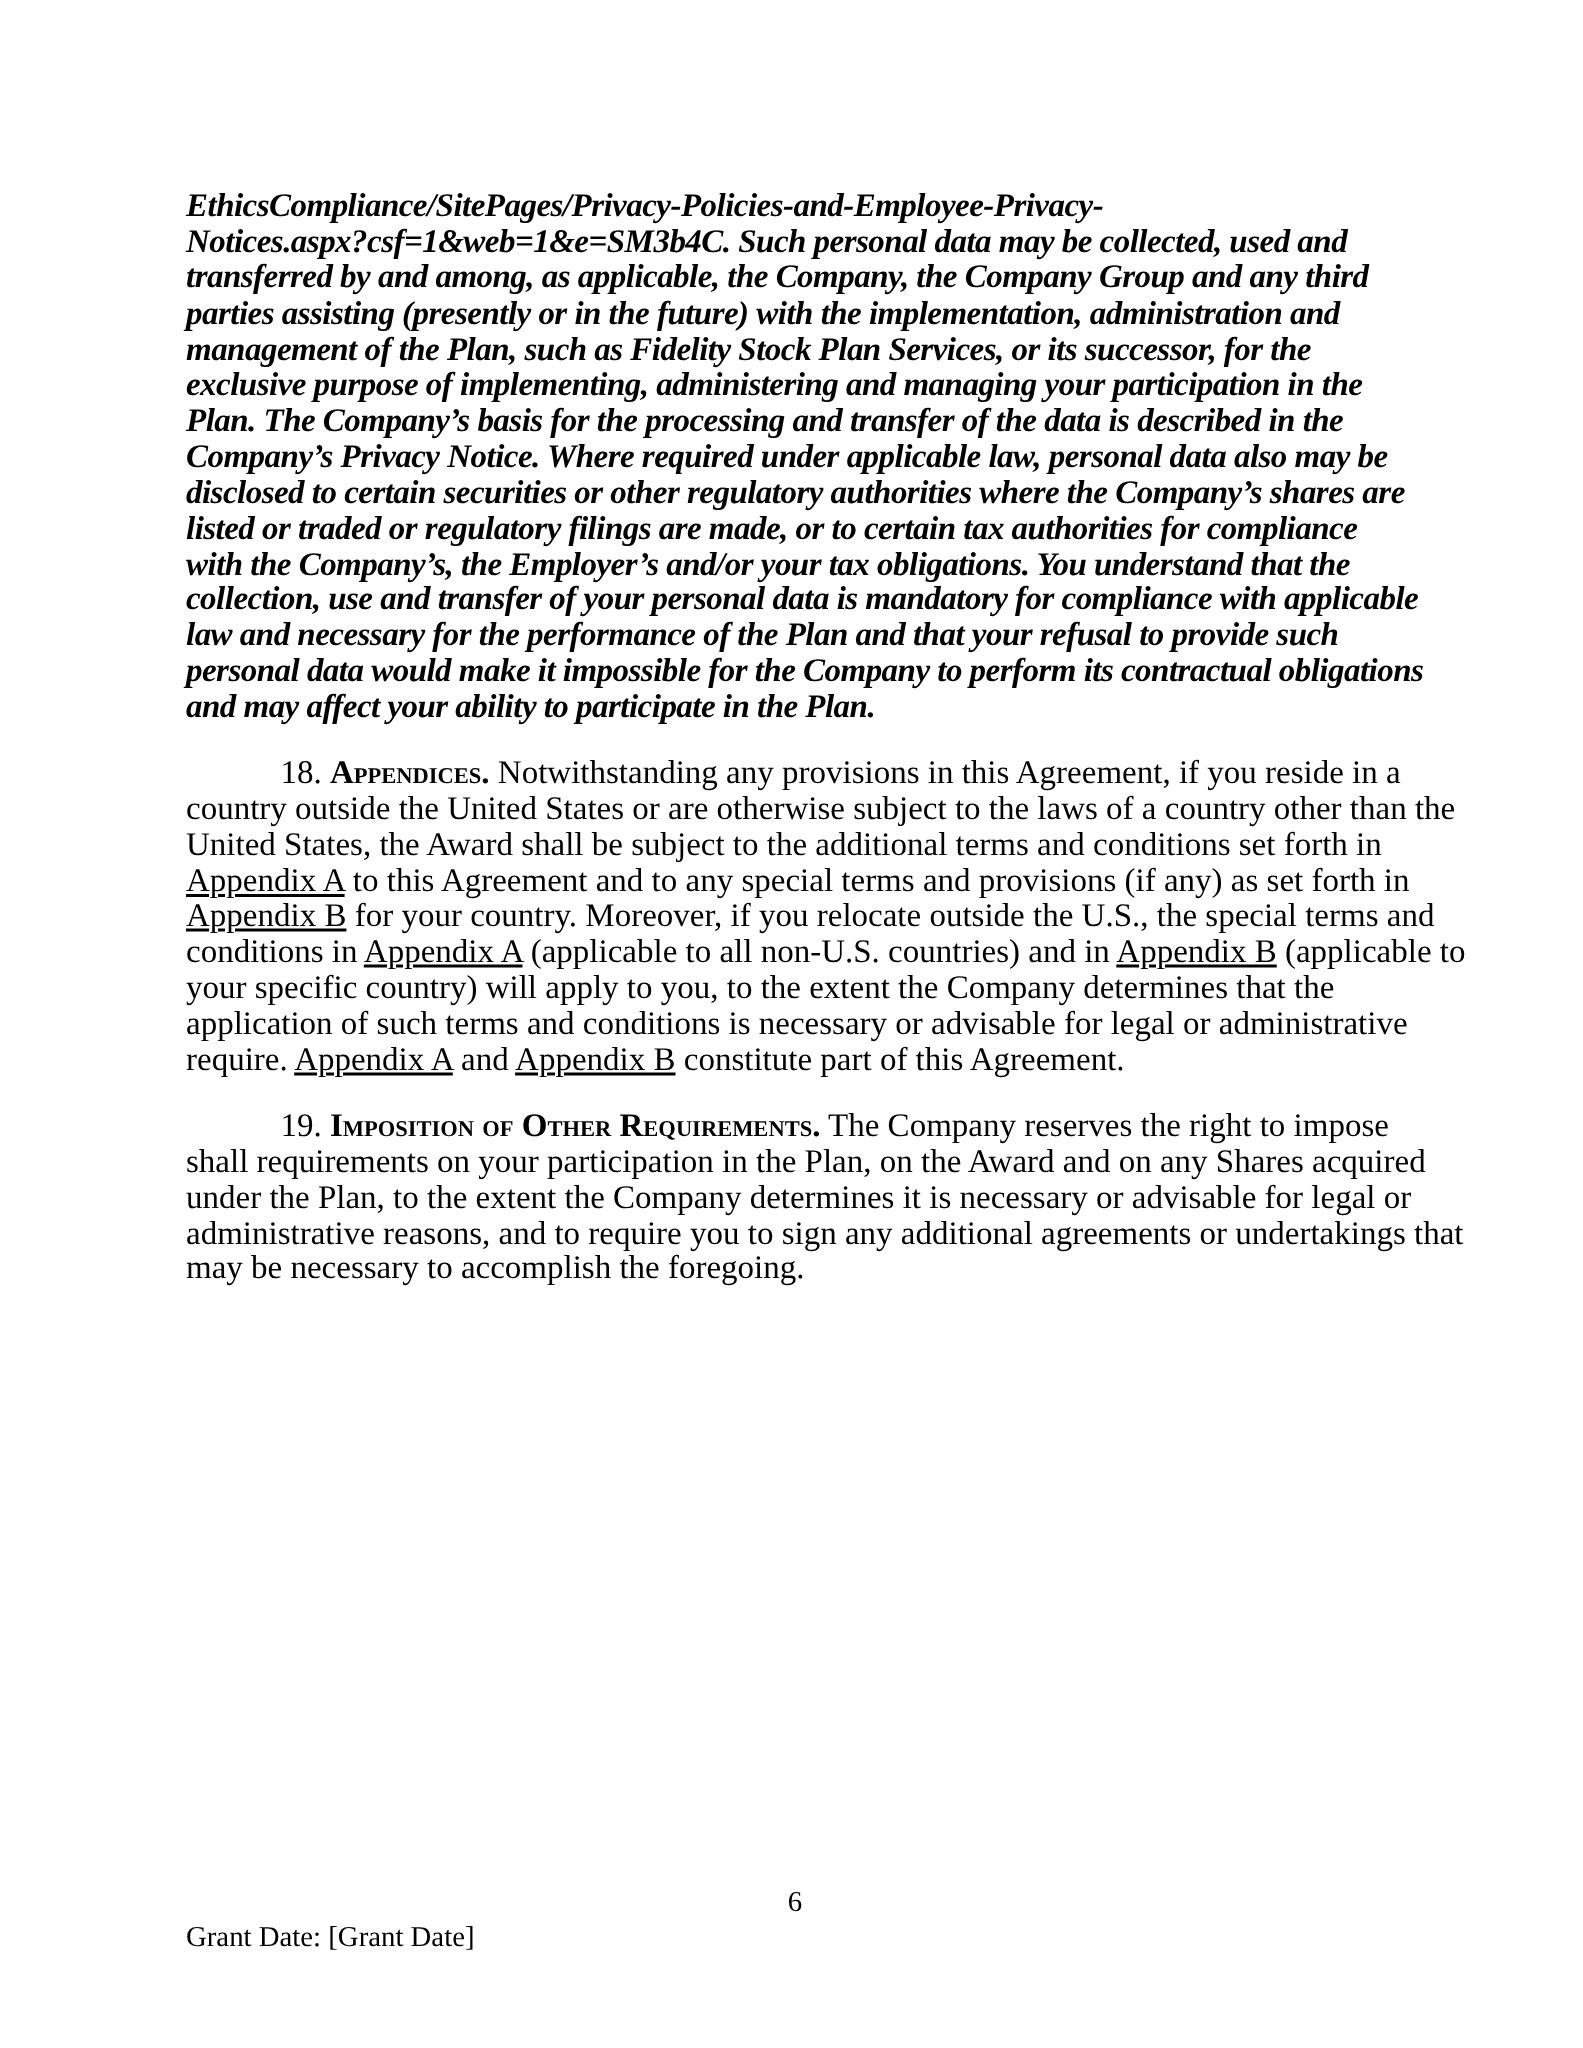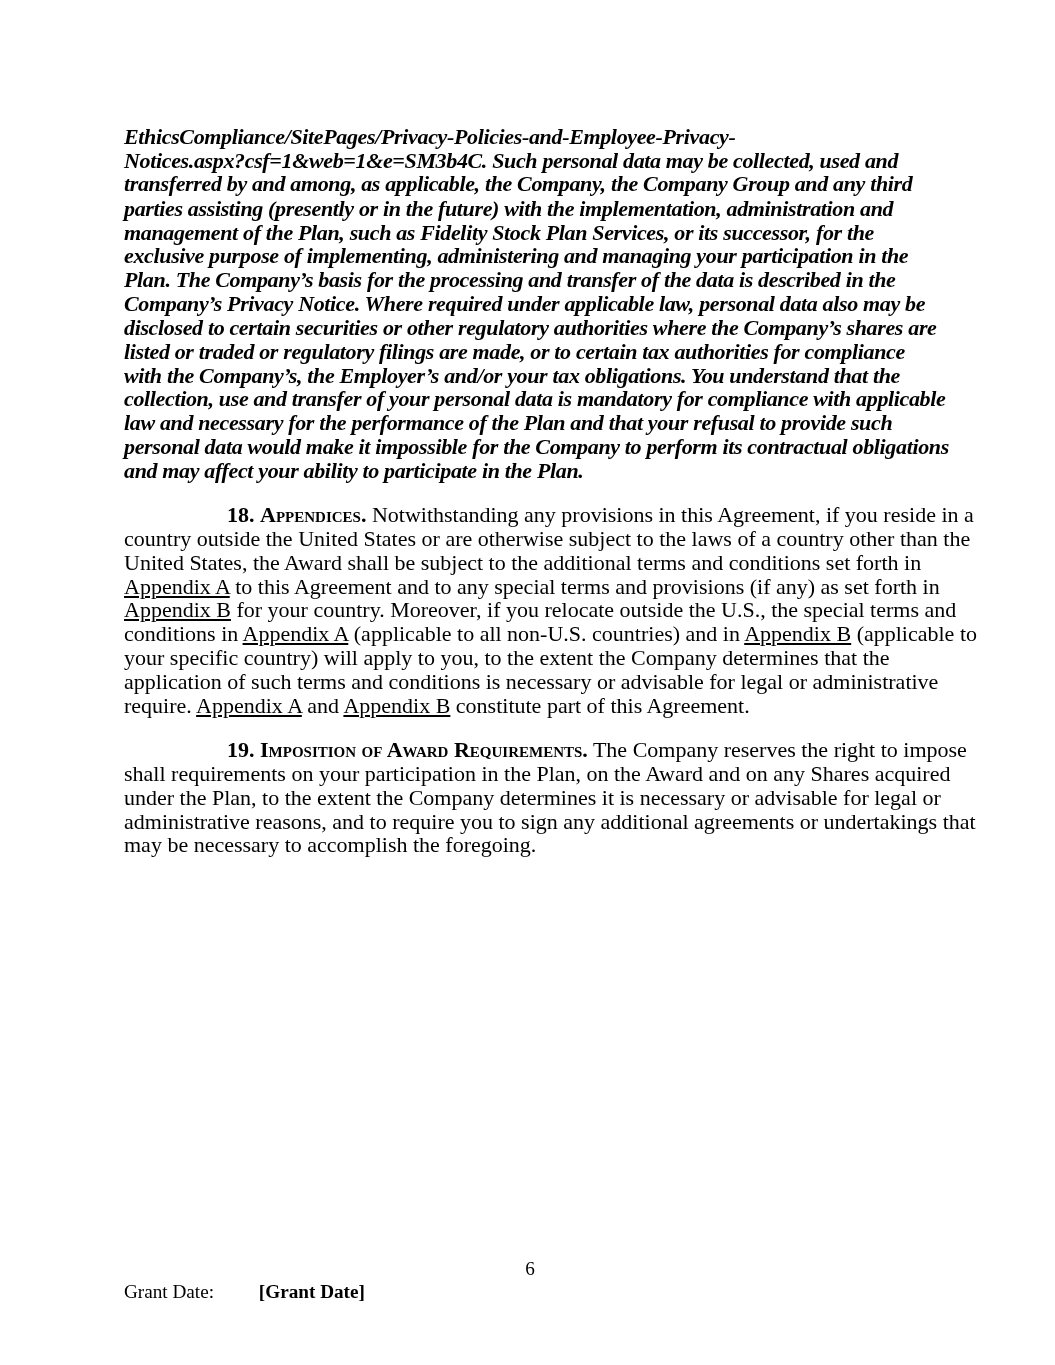--- a/index.html
+++ b/index.html
@@ -9,21 +9,21 @@
     color: #000;
   }
   .page { position: absolute; left: 124px; top: 0; width: 812px; }
   .line {
     position: absolute; left: 0; white-space: nowrap;
     font-size: 22px; line-height: 24px;
   }
   .bi { font-weight: bold; font-style: italic; letter-spacing: -0.35px; }
   .ind { padding-left: 63px; }
   .sc { font-variant: small-caps; font-weight: bold; }
-  .b { font-weight: bold; margin-left: 40px; }
+  .b { font-weight: normal; }
   u { text-decoration: underline; text-underline-offset: 2px; }
   .pnum { position: absolute; left: 0; width: 812px; text-align: center; top: 1258px; font-size: 19.2px; }
   .footer { position: absolute; left: 0; top: 1281px; font-size: 19.2px; }
 </style>
 </head>
 <body>
 
 <div class="page">
 
   <div>
@@ -63,21 +63,21 @@
     <div class="line" style="top:646px">your specific country) will apply to you, to the extent the Company determines that the</div>
     <div class="line" style="top:670px">application of such terms and conditions is necessary or advisable for legal or administrative</div>
     <div class="line" style="top:694px">
       <span>require.  </span><u>Appendix A</u><span> and </span><u>Appendix B</u><span> constitute part of this Agreement.</span>
     </div>
   </div>
 
   <div>
     <div class="line ind" style="top:738px">
       <span class="b">19.</span>
-      <span class="sc">Imposition of Award Requirements.</span><span> The Company reserves the right to impose</span>
+      <span class="sc">Imposition of Other Requirements.</span><span> The Company reserves the right to impose</span>
     </div>
     <div class="line" style="top:762px">shall requirements on your participation in the Plan, on the Award and on any Shares acquired</div>
     <div class="line" style="top:786px">under the Plan, to the extent the Company determines it is necessary or advisable for legal or</div>
     <div class="line" style="top:810px">administrative reasons, and to require you to sign any additional agreements or undertakings that</div>
     <div class="line" style="top:833px">may be necessary to accomplish the foregoing.</div>
   </div>
 
   <div class="pnum">6</div>
 
   <div class="footer">

